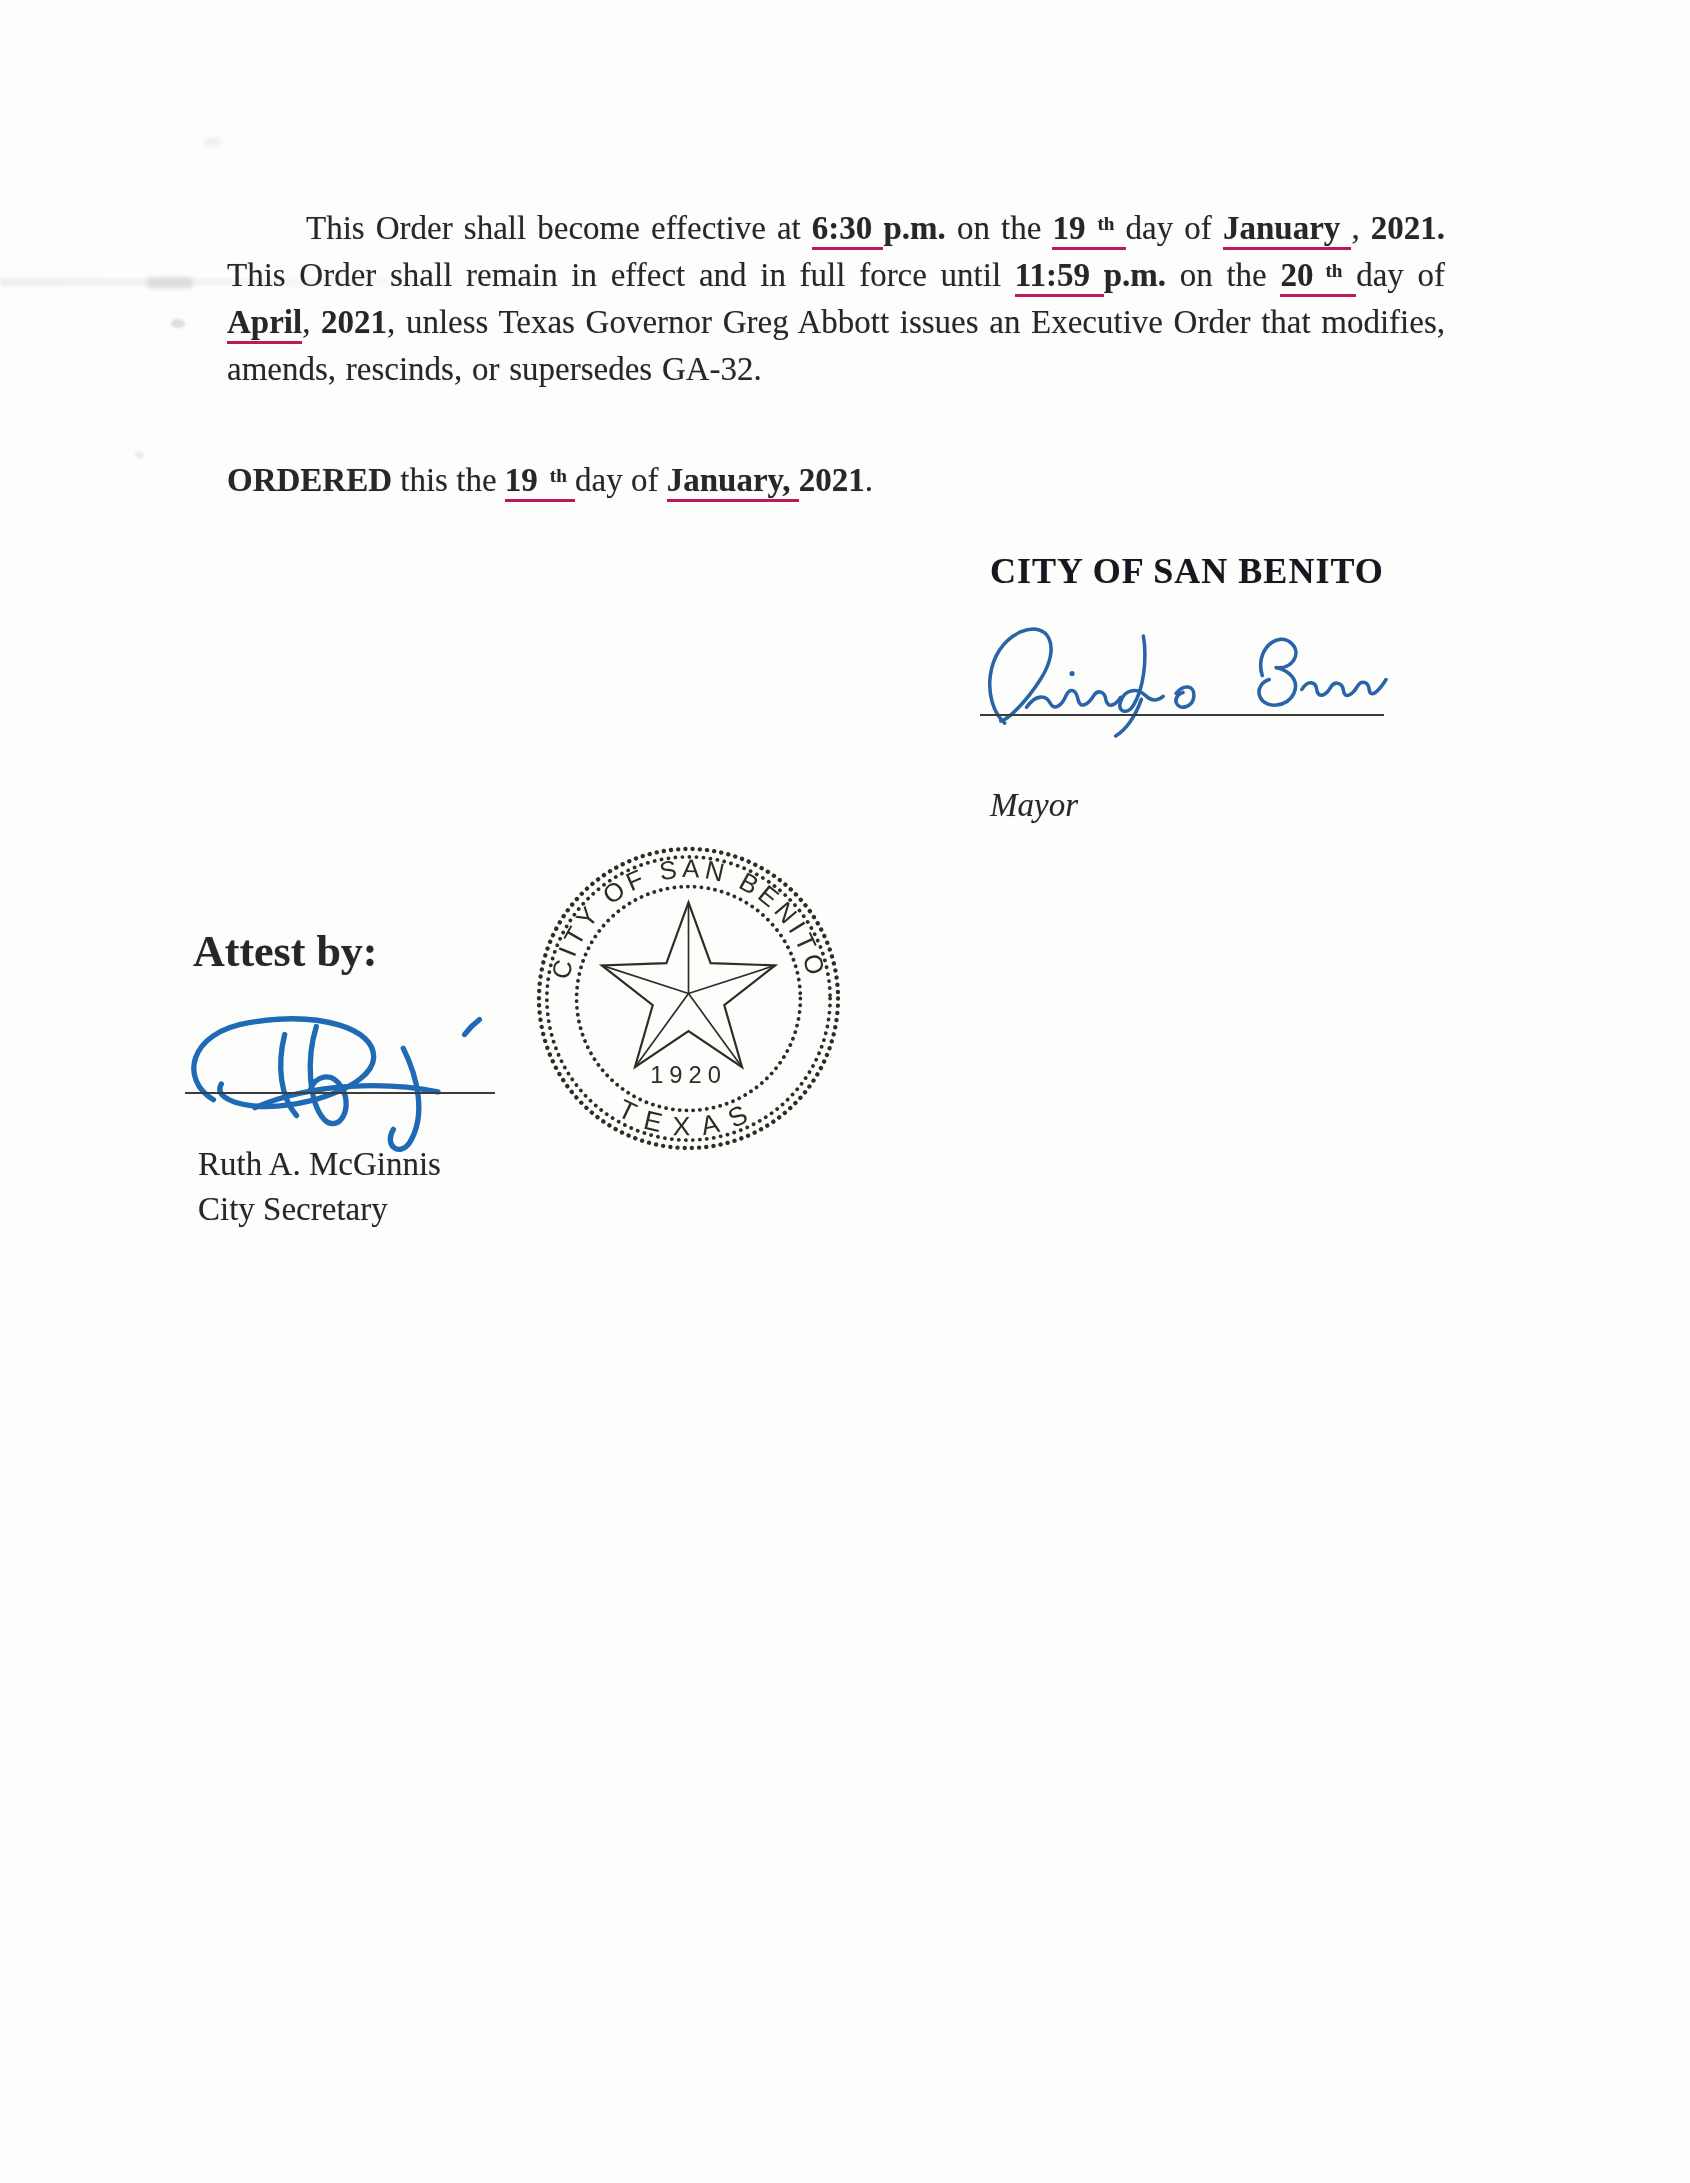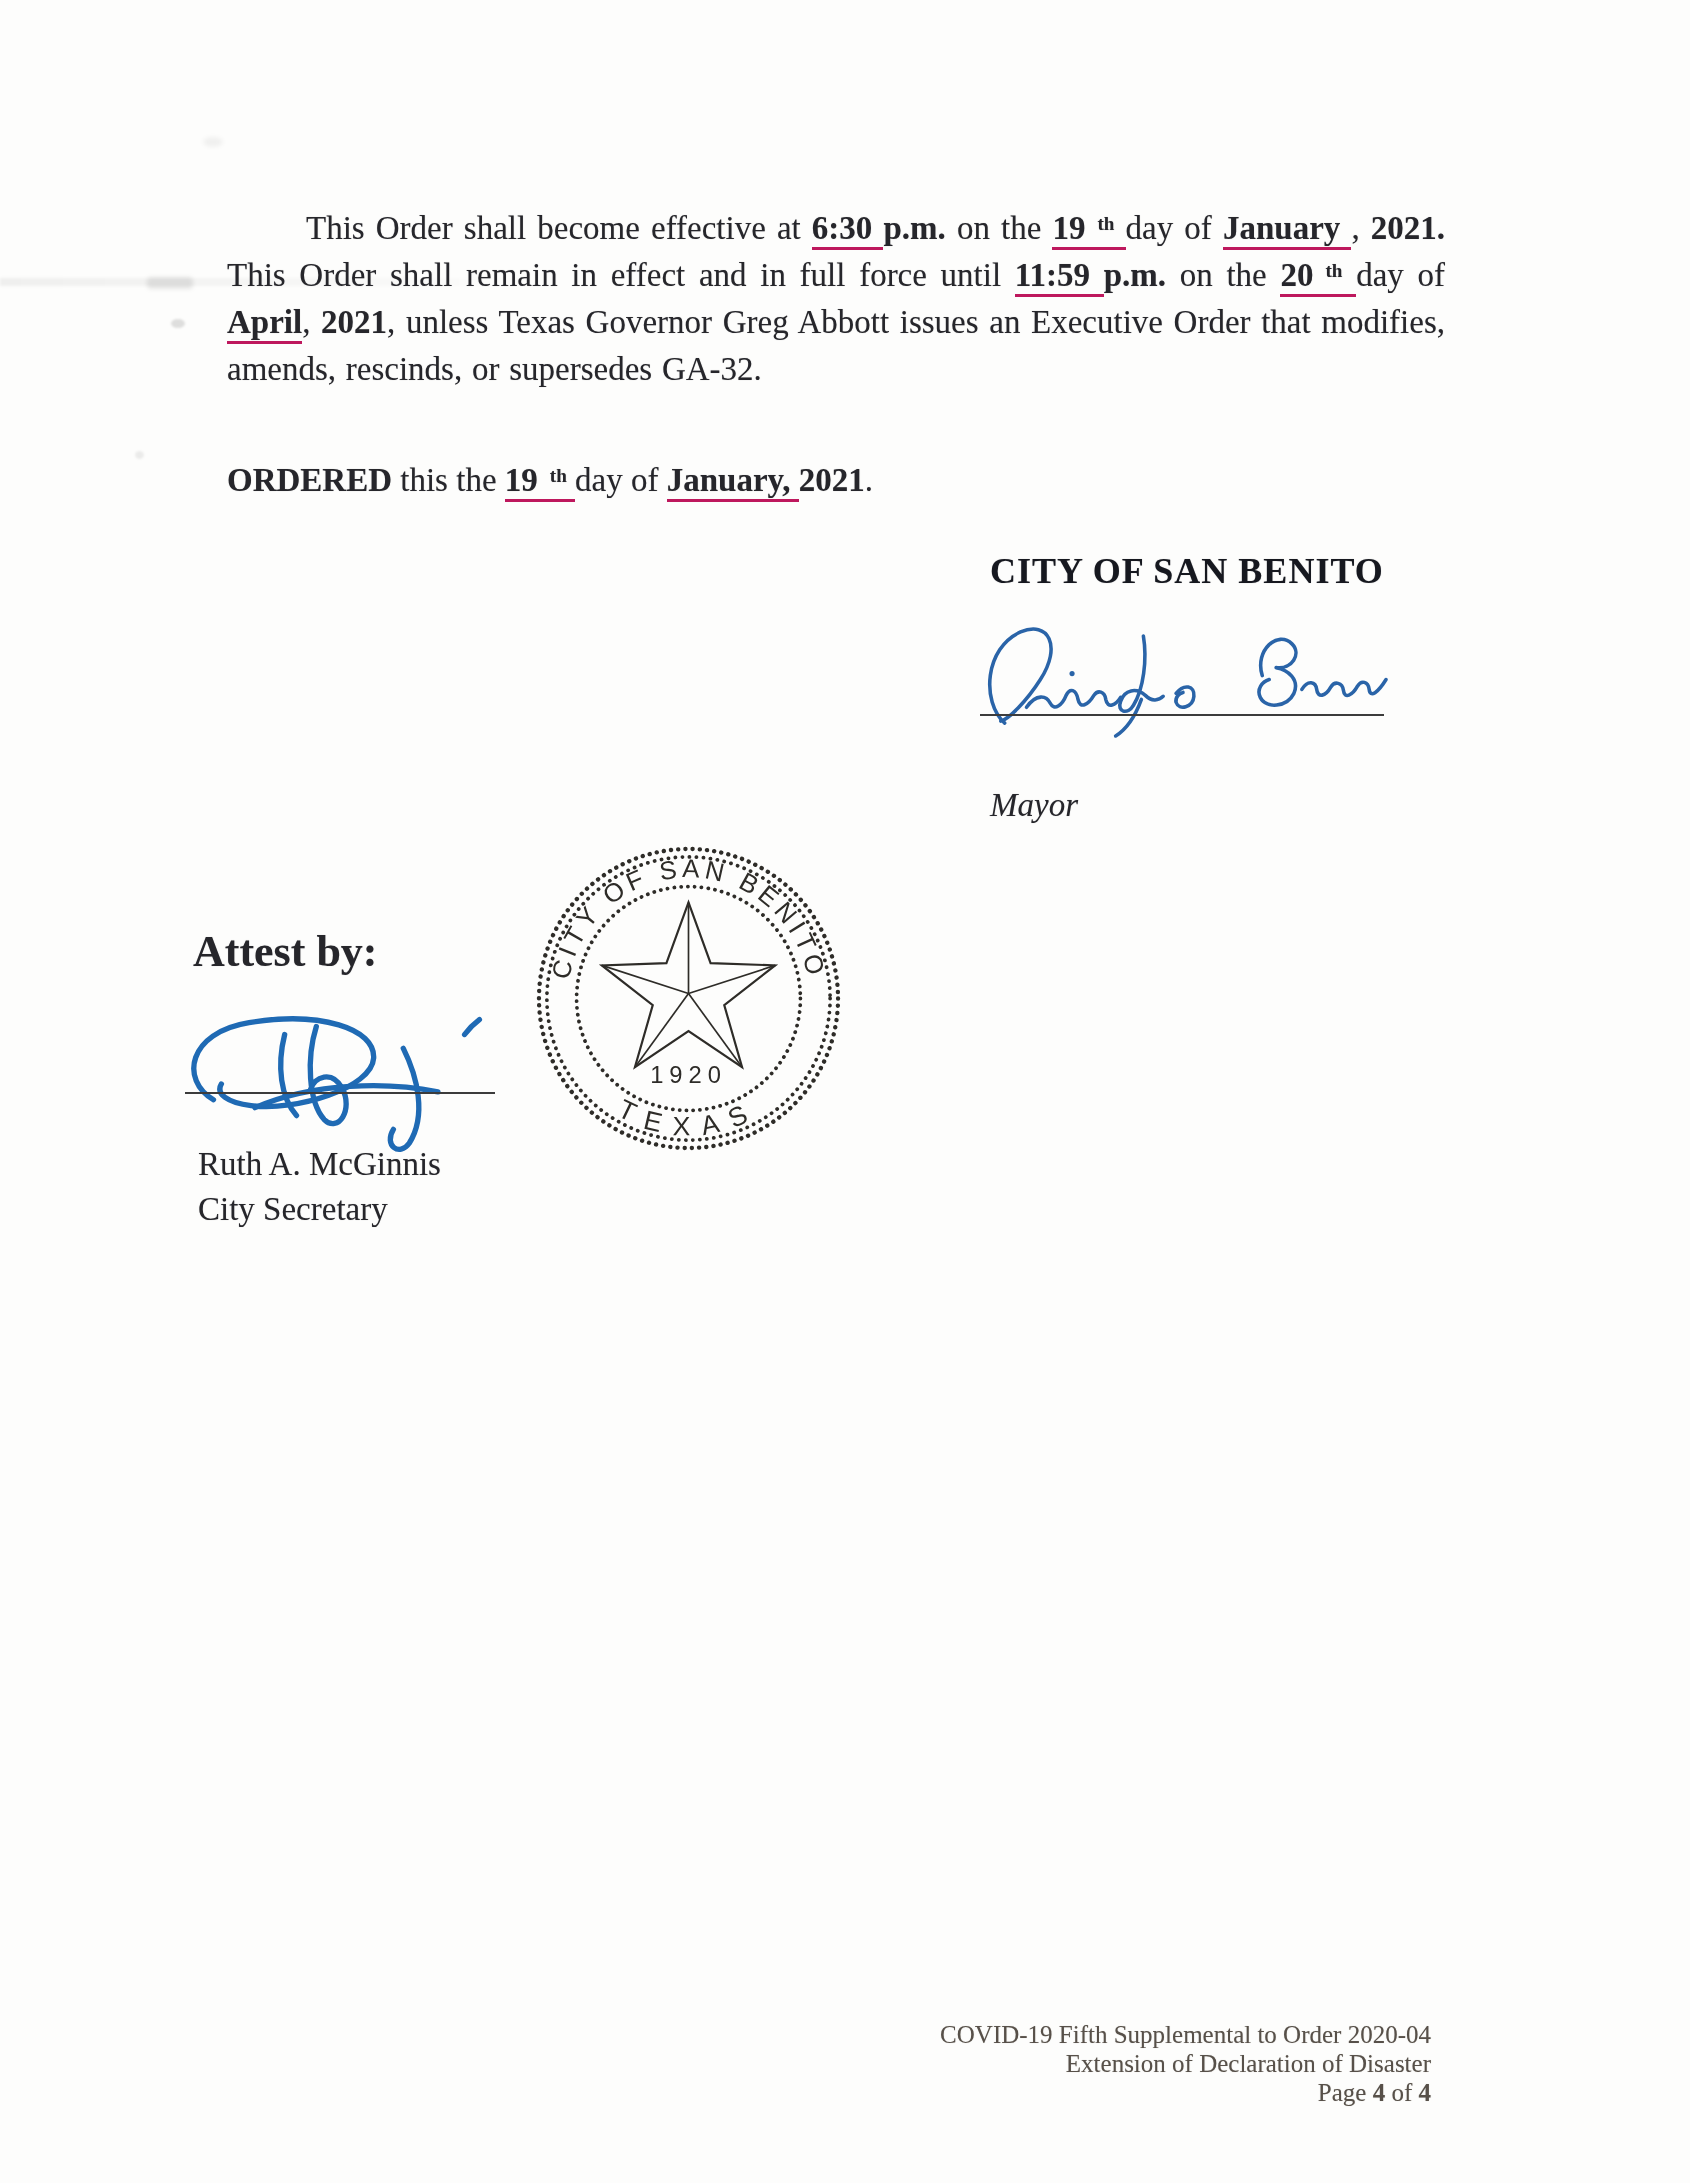--- a/index.html
+++ b/index.html
@@ -118,20 +118,15 @@
         <path d="M155,58 L155,150"></path>
         <path d="M242.5,121.6 L155,150"></path>
         <path d="M209.1,224.4 L155,150"></path>
         <path d="M100.9,224.4 L155,150"></path>
         <path d="M67.5,121.6 L155,150"></path>
       </g>
     </g>
     <text x="155" y="240" text-anchor="middle" font-size="24" letter-spacing="6">1920</text>
   </svg>
 
-  <div class="footer">
-    <div>COVID-19 Fifth Supplemental to Order 2020-04</div>
-    <div>Extension of Declaration of Disaster</div>
-    <div><span>Page </span><span class="b">4</span><span> of </span><span class="b">4</span></div>
-  </div>
 
 </div>
 
 
 </body></html>

